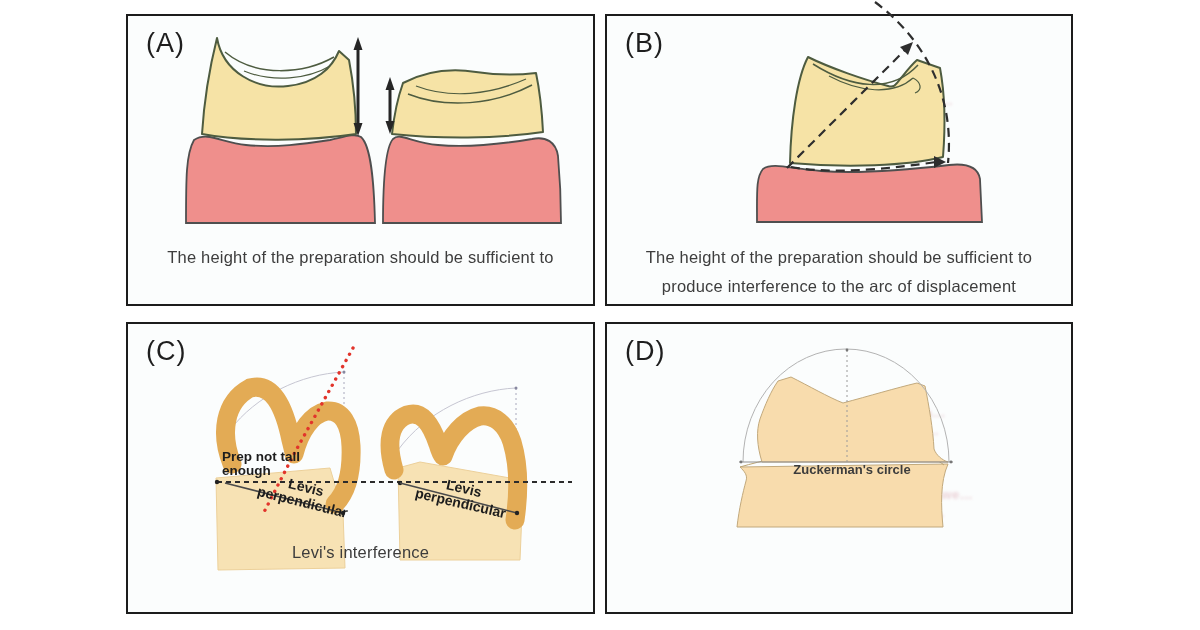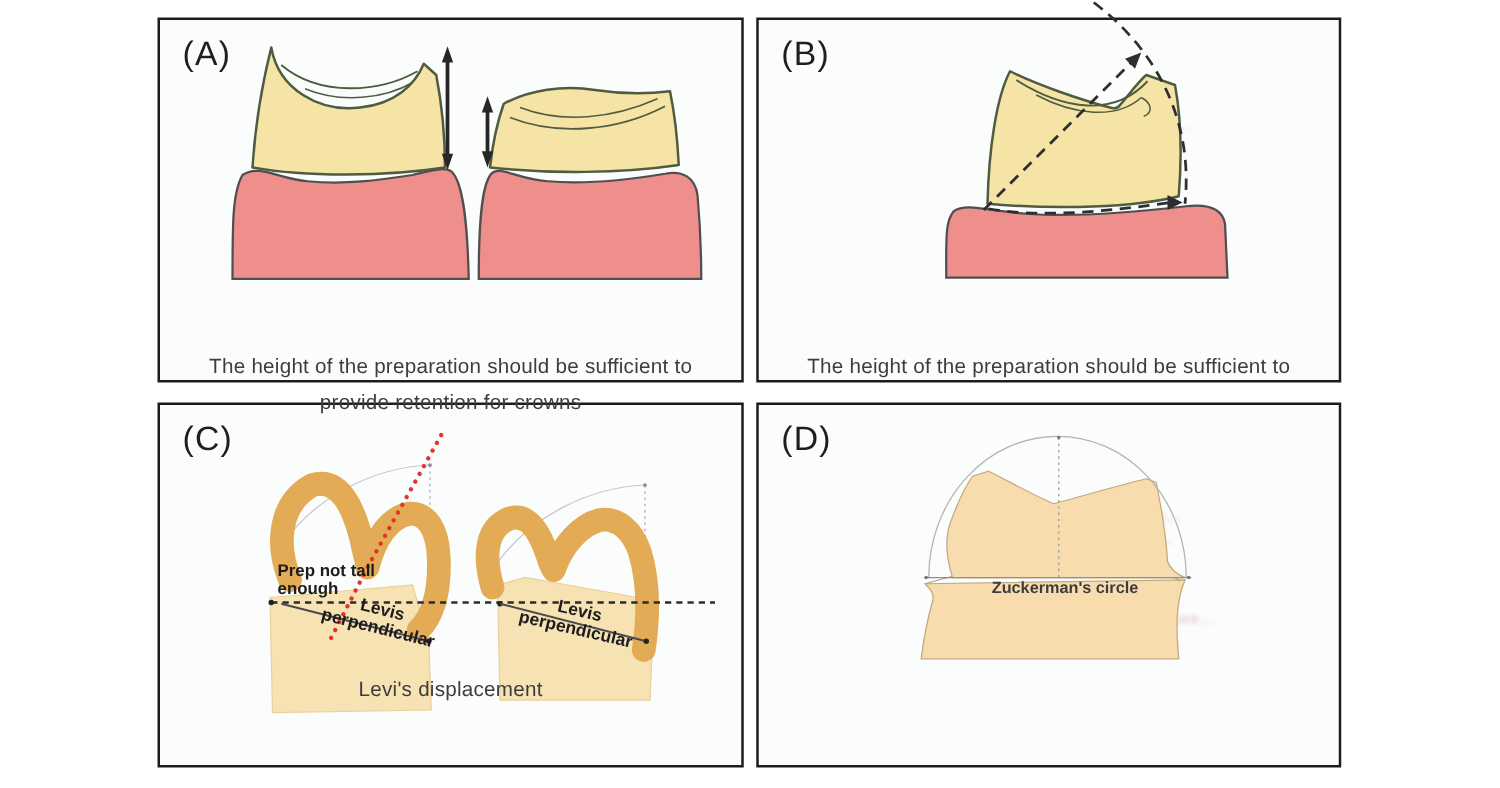--- a/index.html
+++ b/index.html
@@ -6,21 +6,21 @@
   body{width:1200px;height:630px;font-family:"Liberation Sans",sans-serif;-webkit-font-smoothing:antialiased;}
   #stage{position:relative;width:1200px;height:630px;background:#ffffff;overflow:hidden;}
   .panel{position:absolute;box-sizing:border-box;border:2px solid #1c1c1c;background:#fbfdfd;}
   .panel svg{position:absolute;left:0;top:0;overflow:visible;}
   #panel-a{left:126px;top:14px;width:469px;height:292px;}
   #panel-b{left:605px;top:14px;width:468px;height:292px;}
   #panel-c{left:126px;top:322px;width:469px;height:292px;}
   #panel-d{left:605px;top:322px;width:468px;height:292px;}
   .panel-label{position:absolute;left:18px;top:12px;font-size:27px;color:#1e1e1e;letter-spacing:1px;z-index:5;}
   .caption{position:absolute;left:0;right:0;text-align:center;color:#3d3d3d;font-size:16.5px;line-height:29px;letter-spacing:.2px;z-index:5;}
-  .caption-ab{top:227px;margin-top:36px;}
+  .caption-ab{top:227px;}
   .caption-cd{top:216px;line-height:24px;}
   .ghost{position:absolute;z-index:1;color:#d494a0;opacity:.42;filter:blur(1.6px);font-size:13px;font-weight:bold;line-height:18px;letter-spacing:.5px;pointer-events:none;}
   svg{z-index:2;}
 </style>
 </head>
 <body>
 
 <div id="stage">
 
   <div class="panel" id="panel-a">
@@ -52,21 +52,20 @@
       </g>
       <g stroke="#262626">
         <line x1="262" y1="73" x2="262" y2="106" stroke-width="3"></line>
         <polygon points="262,61 257.5,74 266.5,74" fill="#262626" stroke="none"></polygon>
         <polygon points="262,118 257.5,105 266.5,105" fill="#262626" stroke="none"></polygon>
       </g>
     </svg>
 
     <div class="caption caption-ab">
       <div>The height of the preparation should be sufficient to</div>
-      <div>provide retention for crowns</div>
     </div>
   </div>
 
   <div class="panel" id="panel-b">
     <div class="panel-label">(B)</div>
 
     <div class="ghost" style="left:182px;top:76px;width:180px;text-align:center;">
       <div>…tion can be classif…</div>
       <div>…ation…</div>
       <div>…ention provided…</div>
@@ -85,20 +84,21 @@
         <path d="M 180,152 L 301,31" fill="none" stroke-width="2.2" stroke-dasharray="9,6"></path>
         <polygon points="306,26 293,31 301,39" fill="#2e2e2e" stroke="none"></polygon>
         <path d="M 268,-14 C 316,22 348,78 341,147" fill="none" stroke-width="2.2" stroke-dasharray="9,6"></path>
         <path d="M 184,151 C 228,159 288,152 329,146" fill="none" stroke-width="2.2" stroke-dasharray="9,6"></path>
         <polygon points="339,146 327,140 327,152" fill="#2e2e2e" stroke="none"></polygon>
       </g>
     </svg>
 
     <div class="caption caption-ab">
       <div>The height of the preparation should be sufficient to</div>
+      <div>produce interference to the arc of displacement</div>
     </div>
   </div>
 
   <div class="panel" id="panel-c">
     <div class="panel-label">(C)</div>
 
     <svg width="465" height="288" viewBox="0 0 465 288">
 
       <g stroke="#c6c6d2" fill="none" stroke-width="1">
         <path d="M 102,106 C 128,72 172,50 216,48"></path>
@@ -135,21 +135,21 @@
           <text x="176" y="168" text-anchor="middle" font-size="14">Levis</text>
           <text x="176" y="183" text-anchor="middle" font-size="14">perpendicular</text>
         </g>
         <g transform="rotate(13,334,173)">
           <text x="334" y="169" text-anchor="middle" font-size="14">Levis</text>
           <text x="334" y="184" text-anchor="middle" font-size="14">perpendicular</text>
         </g>
       </g>
     </svg>
 
-    <div class="caption caption-cd">Levi's displacement</div>
+    <div class="caption caption-cd">Levi's interference</div>
   </div>
 
   <div class="panel" id="panel-d">
     <div class="panel-label">(D)</div>
 
     <div class="ghost" style="left:190px;top:80px;width:160px;text-align:center;">
       <div>…divided in to spa…</div>
       <div>…maximum at th…</div>
     </div>
     <div class="ghost" style="left:168px;top:162px;width:200px;text-align:center;">

